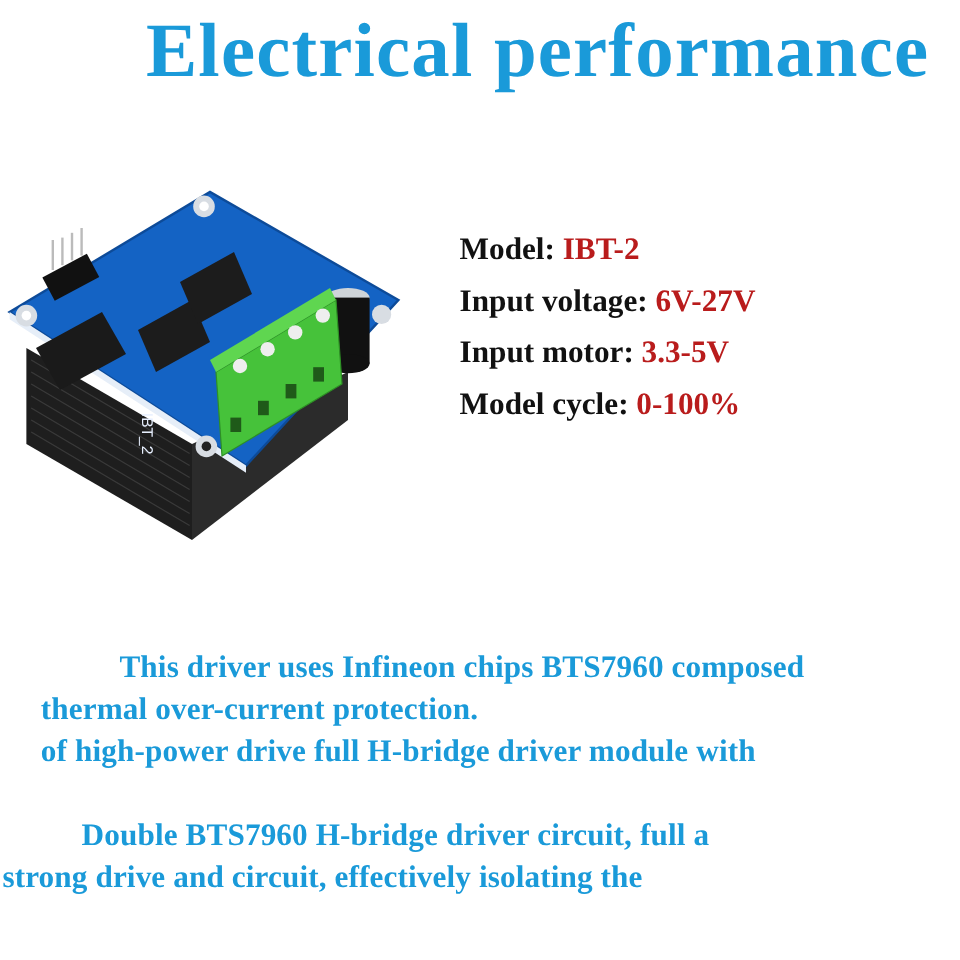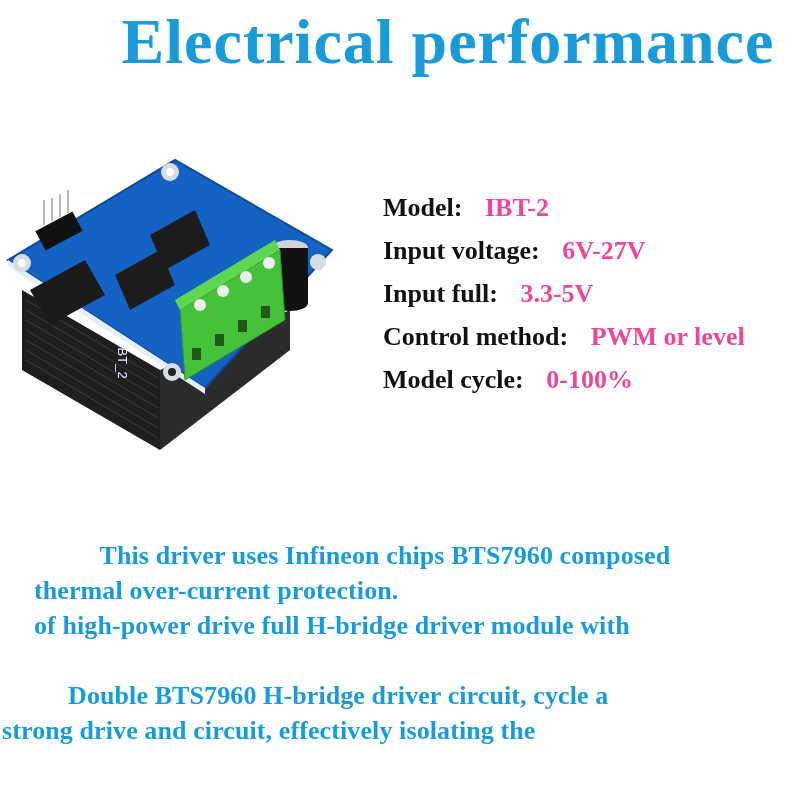--- a/index.html
+++ b/index.html
@@ -1,21 +1,21 @@
 <!DOCTYPE html>
 <html><head>
 <meta charset="utf-8">
 <style>
   html, body { margin:0; padding:0; }
   body { width:800px; height:800px; background:#ffffff; position:relative; overflow:hidden; font-family:"Liberation Serif", "DejaVu Serif", serif; }
   .title { position:absolute; left:0; top:4px; width:800px; text-align:center; font-size:64px; font-weight:bold; color:#1a9ad9; letter-spacing:1px; line-height:76px;margin-left:48px; }
   .board { position:absolute; left:0; top:120px; width:360px; height:340px; }
   .specs { position:absolute; left:383px; top:186px; }
   .spec { font-size:26px; font-weight:bold; line-height:43px; white-space:nowrap; color:#111; }
-  .spec .v { color:#ec4899;margin-left:16px; }
+  .spec .v { color:#b91c1c; }
   .para { position:absolute; left:0; width:800px; font-size:26px; font-weight:bold; color:#1a9ad9; line-height:35px; letter-spacing:0.1px; }
   .para .ln { display:block; white-space:pre; padding-left:2px; }
   .p1 { top:538px;margin-left:32px; }
   .p2 { top:678px; }
 </style>
 </head>
 <body>
 
 <div class="title">Electrical performance</div>
 
@@ -75,27 +75,26 @@
       <rect x="238" y="200" width="9" height="12"></rect>
         <rect x="261" y="186" width="9" height="12"></rect>
     </g>
     <text x="118" y="224" fill="#e8f0ff" font-size="13" font-family="Liberation Sans, sans-serif" transform="rotate(90 118 224)">IBT_2</text>
   </svg>
 </div>
 
 <div class="specs">
   <div class="spec"><span>Model:</span> <span class="v">IBT-2</span></div>
   <div class="spec"><span>Input voltage:</span> <span class="v">6V-27V</span></div>
-  <div class="spec"><span>Input full:</span> <span class="v">3.3-5V</span></div>
-  <div class="spec"><span>Control method:</span> <span class="v">PWM or level</span></div>
+  <div class="spec"><span>Input motor:</span> <span class="v">3.3-5V</span></div>
   <div class="spec"><span>Model cycle:</span> <span class="v">0-100%</span></div>
 </div>
 
 <div class="para p1">
   <span class="ln">          This driver uses Infineon chips BTS7960 composed</span>
   <span class="ln">thermal over-current protection.</span>
   <span class="ln">of high-power drive full H-bridge driver module with</span>
 </div>
 
 <div class="para p2">
-  <span class="ln">          Double BTS7960 H-bridge driver circuit, cycle a</span>
+  <span class="ln">          Double BTS7960 H-bridge driver circuit, full a</span>
   <span class="ln">strong drive and circuit, effectively isolating the</span>
 </div>
 
 </body></html>

